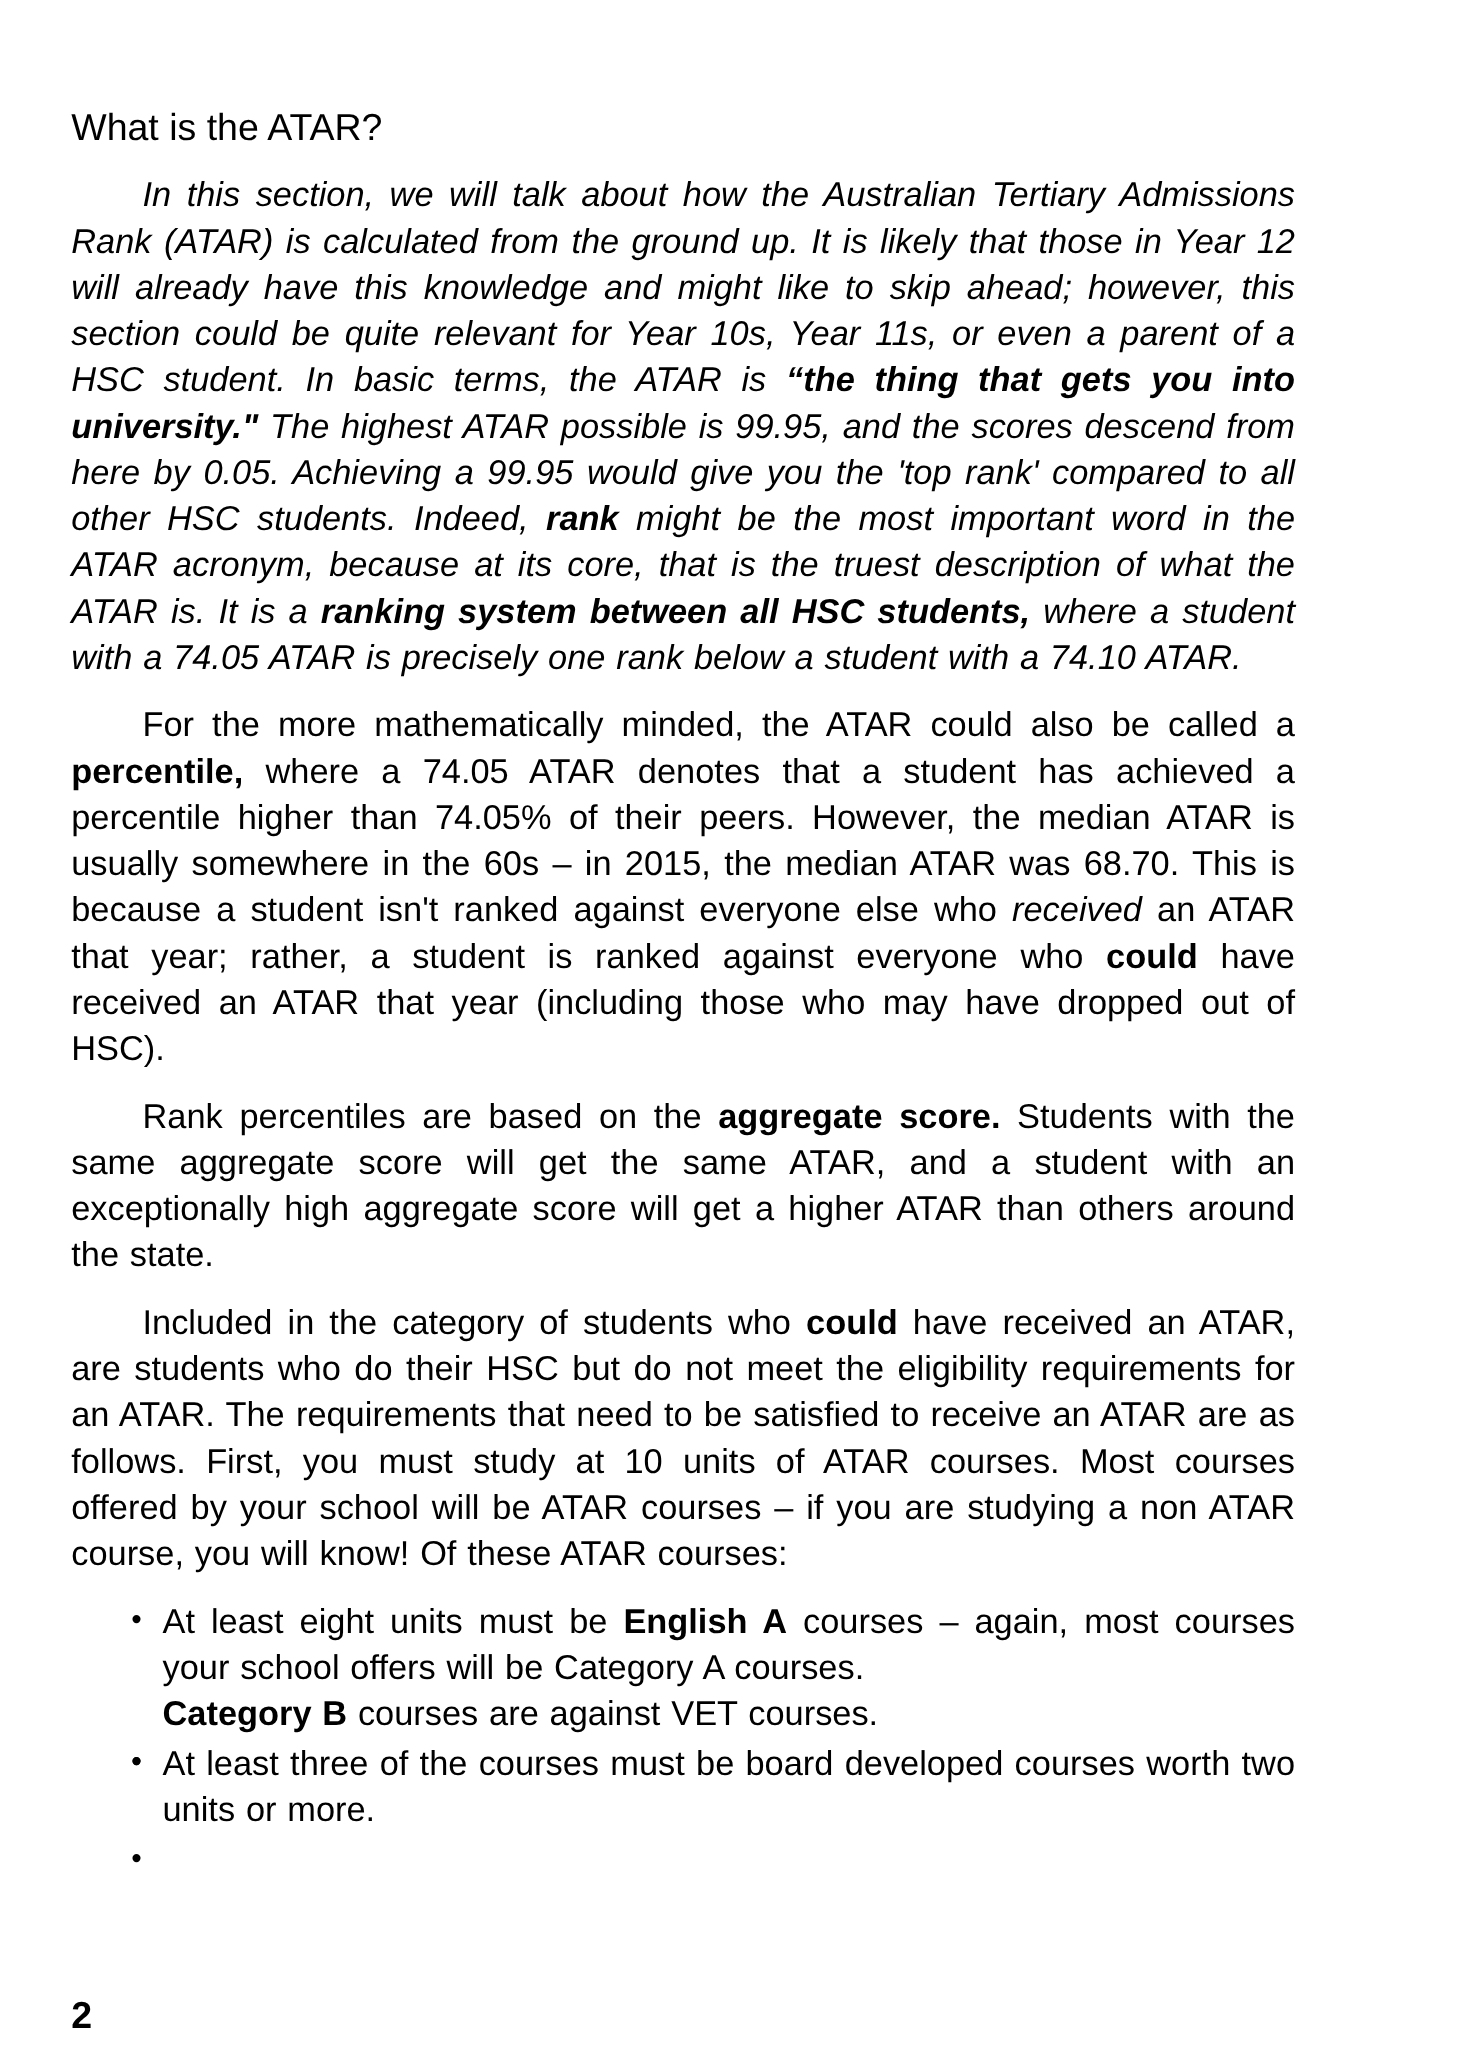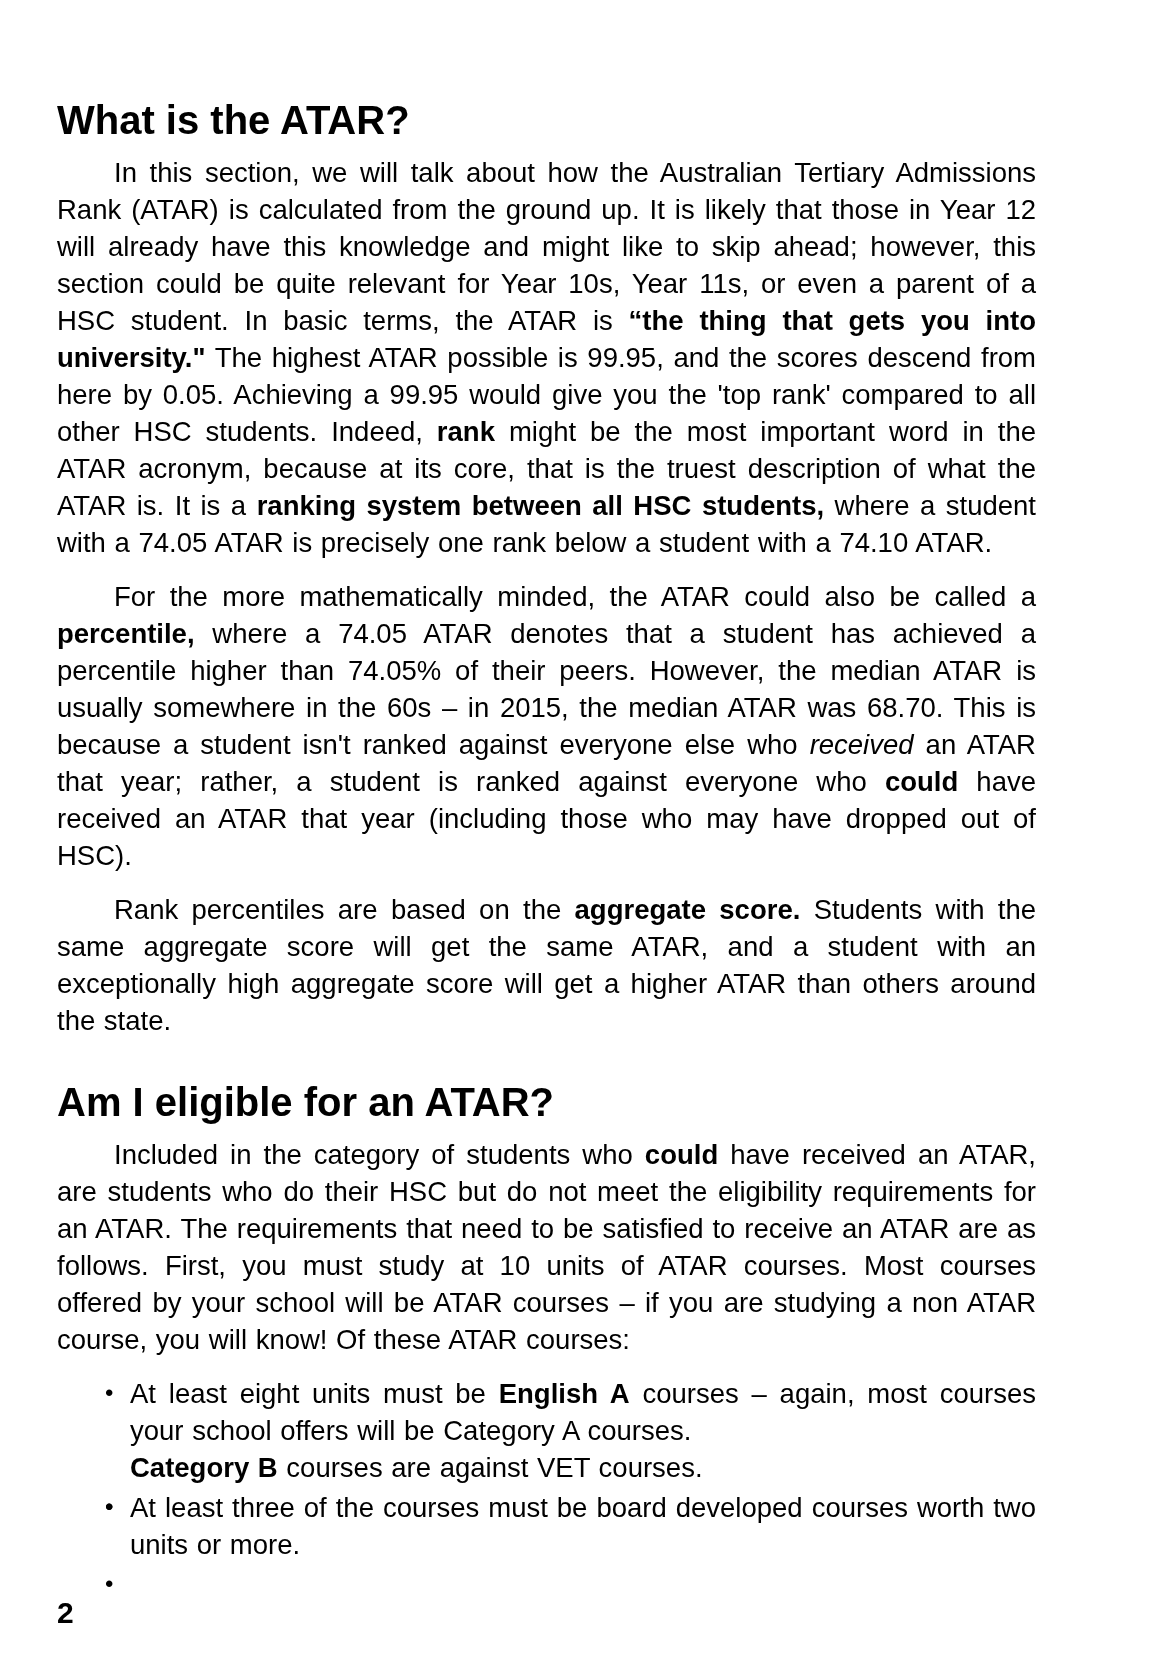--- a/index.html
+++ b/index.html
@@ -21,27 +21,27 @@
     height: 1654px;
     background: #ffffff;
   }
   .content {
     position: absolute;
     left: 57px;
     top: 86px;
     width: 979px;
   }
   .section-heading {
-    font-size: 40px;
+    font-size: 30px;
     line-height: 34px;
-    font-weight: 700;
-    margin: 17px 0 17px 0;
+    font-weight: 400;
+    margin: 0 0 17px 0;
     text-align: left;
   }
-  .section-heading + .body-paragraph { margin-top: 0; }
+  .section-heading + .body-paragraph { margin-top: 0; font-style: italic; }
   .section-heading:not(:first-child) { margin-top: 46px; }
   .body-paragraph {
     font-size: 27.5px;
     line-height: 37px;
     margin: 0 0 17px 0;
     text-align: justify;
     text-indent: 57px;
     word-spacing: 1px;
   }
   .b { font-weight: 700; }
@@ -77,21 +77,20 @@
 </style>
 </head>
 <body>
 
 <div class="page">
   <main class="content">
       <h2 class="section-heading">What is the ATAR?</h2>
       <p class="body-paragraph"><span class="">In this section, we will talk about how the Australian Tertiary Admissions Rank (ATAR) is calculated from the ground up. It is likely that those in Year 12 will already have this knowledge and might like to skip ahead; however, this section could be quite relevant for Year 10s, Year 11s, or even a parent of a HSC student. In basic terms, the ATAR is </span><span class="b ">“the thing that gets you into university."</span><span class=""> The highest ATAR possible is 99.95, and the scores descend from here by 0.05. Achieving a 99.95 would give you the 'top rank' compared to all other HSC students. Indeed, </span><span class="b ">rank</span><span class=""> might be the most important word in the ATAR acronym, because at its core, that is the truest description of what the ATAR is. It is a </span><span class="b ">ranking system between all HSC students,</span><span class=""> where a student with a 74.05 ATAR is precisely one rank below a student with a 74.10 ATAR.</span></p>
       <p class="body-paragraph"><span class="">For the more mathematically minded, the ATAR could also be called a </span><span class="b ">percentile,</span><span class=""> where a 74.05 ATAR denotes that a student has achieved a percentile higher than 74.05% of their peers.  However, the median ATAR is usually somewhere in the 60s – in 2015, the median ATAR was 68.70. This is because a student isn't ranked against everyone else who </span><span class="i">received</span><span class=""> an ATAR that year; rather, a student is ranked against everyone who </span><span class="b ">could</span><span class=""> have received an ATAR that year (including those who may have dropped out of HSC).</span></p>
       <p class="body-paragraph"><span class="">Rank percentiles are based on the </span><span class="b ">aggregate score.</span><span class="">  Students with the same aggregate score will get the same ATAR, and a student with an exceptionally high aggregate score will get a higher ATAR than others around the state.</span></p>
-      <h2 class="section-heading">Am I eligible for an ATAR?</h2>
       <p class="body-paragraph"><span class="">Included in the category of students who </span><span class="b ">could</span><span class=""> have received an ATAR, are students who do their HSC but do not meet the eligibility requirements for an ATAR. The requirements that need to be satisfied to receive an ATAR are as follows. First, you must study at 10 units of ATAR courses. Most courses offered by your school will be ATAR courses – if you are studying a non ATAR course, you will know! Of these ATAR courses:</span></p>
       <ul class="bullet-list">
         <li><span class="marker">•</span><span><span class="">At least eight units must be </span><span class="b ">English A</span><span class=""> courses – again, most courses your school offers will be Category A courses.</span><br><span class="b ">Category B</span><span class=""> courses are against VET courses.</span></span></li>
         <li><span class="marker">•</span></li>
         <li><span class="marker">•</span><span><span class="">At least three of the courses must be board developed courses worth two units or more.</span></span></li>
         <li><span class="marker">•</span></li>
       </ul>
     </main>
   <div class="page-number">2</div>
 </div>

